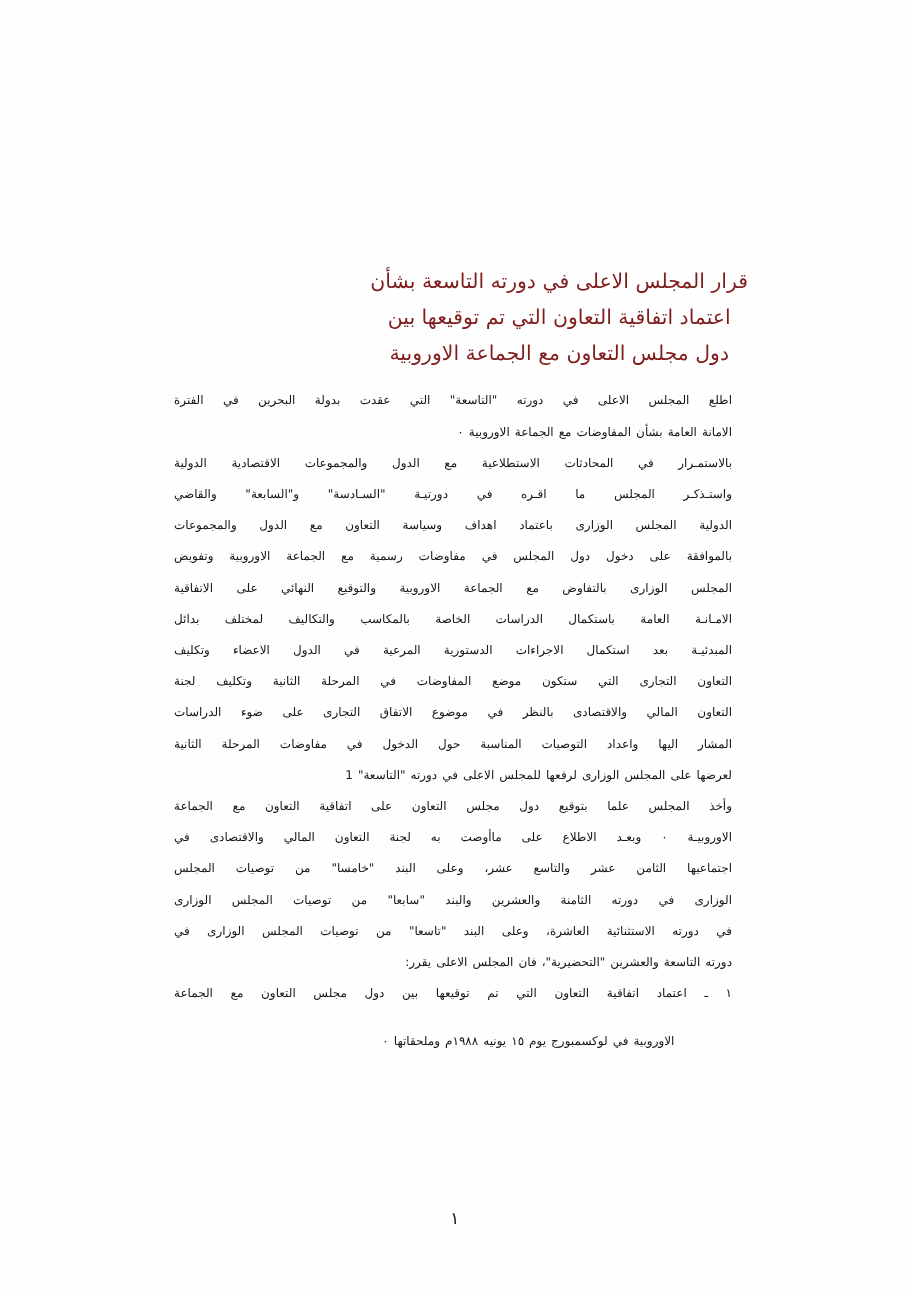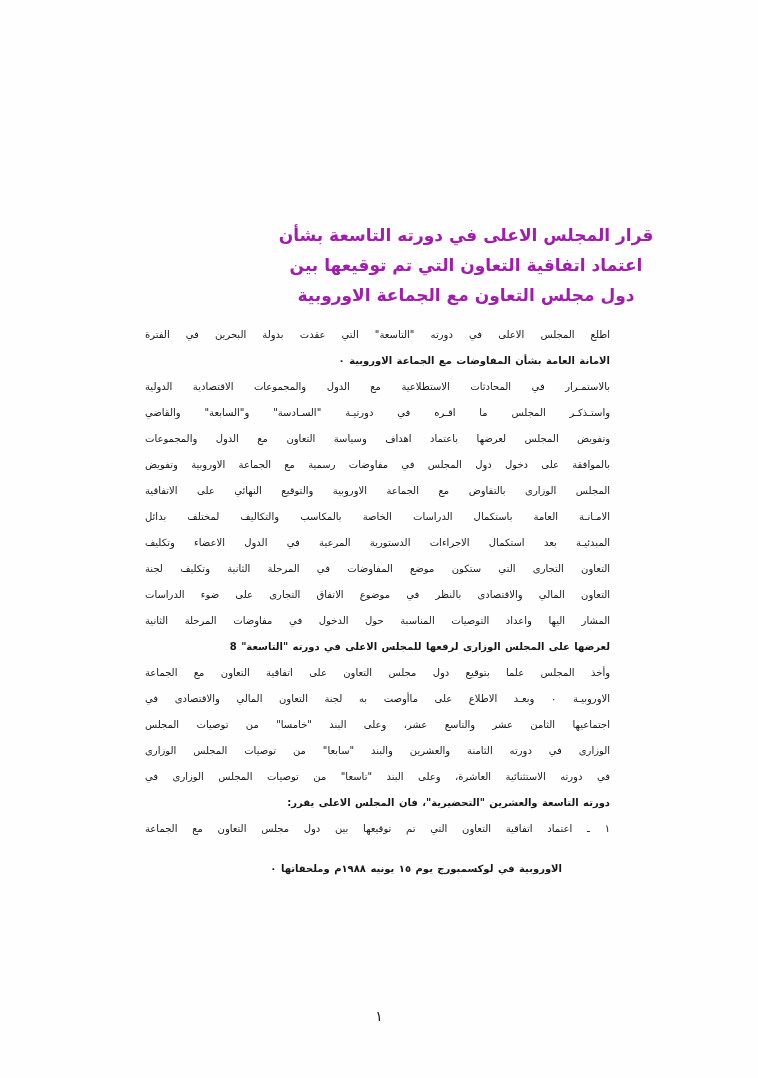--- a/index.html
+++ b/index.html
@@ -20,26 +20,26 @@
   .title-block {
     position: absolute;
     top: 220px;
     left: 323px;
     width: 286px;
     display: flex;
     flex-direction: column;
     align-items: center;
   }
   .title-line {
-    font-weight: bold;
+    font-weight: normal;
     font-size: 17px;
     line-height: 30px;
     height: 30px;
     white-space: nowrap;
-    color: #a21caf;
+    color: #7f1d1d;
   }
   .body-block {
     position: absolute;
     top: 322px;
     left: 145px;
     width: 465px;
   }
   .para {
     margin: 0;
     padding: 0;
@@ -49,21 +49,20 @@
     font-size: 10px;
     line-height: 26px;
     height: 26px;
     overflow: hidden;
     text-align: justify;
     text-align-last: justify;
     word-spacing: 1px;
   }
   .line.end {
     text-align-last: right;
-    font-weight: bold;
   }
   .line.hang {
     padding-right: 48px;
     margin-top: 14px;
   }
   .page-number {
     position: absolute;
     top: 1008px;
     left: 0;
     right: 0;
@@ -86,29 +85,29 @@
   <main class="body-block">
 
     <section class="para">
       <p class="line">اطلع المجلس الاعلى في دورته "التاسعة" التي عقدت بدولة البحرين في الفترة</p>
       <p class="line end">الامانة العامة بشأن المفاوضات مع الجماعة الاوروبية ٠</p>
     </section>
 
     <section class="para">
       <p class="line">بالاستمـرار في المحادثات الاستطلاعية مع الدول والمجموعات الاقتصادية الدولية</p>
       <p class="line">واستـذكـر المجلس ما اقـره في دورتيـة "السـادسة" و"السابعة" والقاضي</p>
-      <p class="line">وتفويض المجلس لعرضها باعتماد اهداف وسياسة التعاون مع الدول والمجموعات</p>
+      <p class="line">الدولية المجلس الوزارى باعتماد اهداف وسياسة التعاون مع الدول والمجموعات</p>
       <p class="line">بالموافقة على دخول دول المجلس في مفاوضات رسمية مع الجماعة الاوروبية وتفويض</p>
       <p class="line">المجلس الوزارى بالتفاوض مع الجماعة الاوروبية والتوقيع النهائي على الاتفاقية</p>
       <p class="line">الامـانـة العامة باستكمال الدراسات الخاصة بالمكاسب والتكاليف لمختلف بدائل</p>
       <p class="line">المبدئيـة بعد استكمال الاجراءات الدستورية المرعية في الدول الاعضاء وتكليف</p>
       <p class="line">التعاون التجارى التي ستكون موضع المفاوضات في المرحلة الثانية وتكليف لجنة</p>
       <p class="line">التعاون المالي والاقتصادى بالنظر في موضوع الاتفاق التجارى على ضوء الدراسات</p>
       <p class="line">المشار اليها واعداد التوصيات المناسبة حول الدخول في مفاوضات المرحلة الثانية</p>
-      <p class="line end">لعرضها على المجلس الوزارى لرفعها للمجلس الاعلى في دورته "التاسعة" 8</p>
+      <p class="line end">لعرضها على المجلس الوزارى لرفعها للمجلس الاعلى في دورته "التاسعة" 1</p>
     </section>
 
     <section class="para">
       <p class="line">وأخذ المجلس علما بتوقيع دول مجلس التعاون على اتفاقية التعاون مع الجماعة</p>
       <p class="line">الاوروبيـة ٠ وبعـد الاطلاع على ماأوصت به لجنة التعاون المالي والاقتصادى في</p>
       <p class="line">اجتماعيها الثامن عشر والتاسع عشر، وعلى البند "خامسا" من توصيات المجلس</p>
       <p class="line">الوزارى في دورته الثامنة والعشرين والبند "سابعا" من توصيات المجلس الوزارى</p>
       <p class="line">في دورته الاستثنائية العاشرة، وعلى البند "تاسعا" من توصيات المجلس الوزارى في</p>
       <p class="line end">دورته التاسعة والعشرين "التحضيرية"، فان المجلس الاعلى يقرر:</p>
     </section>

